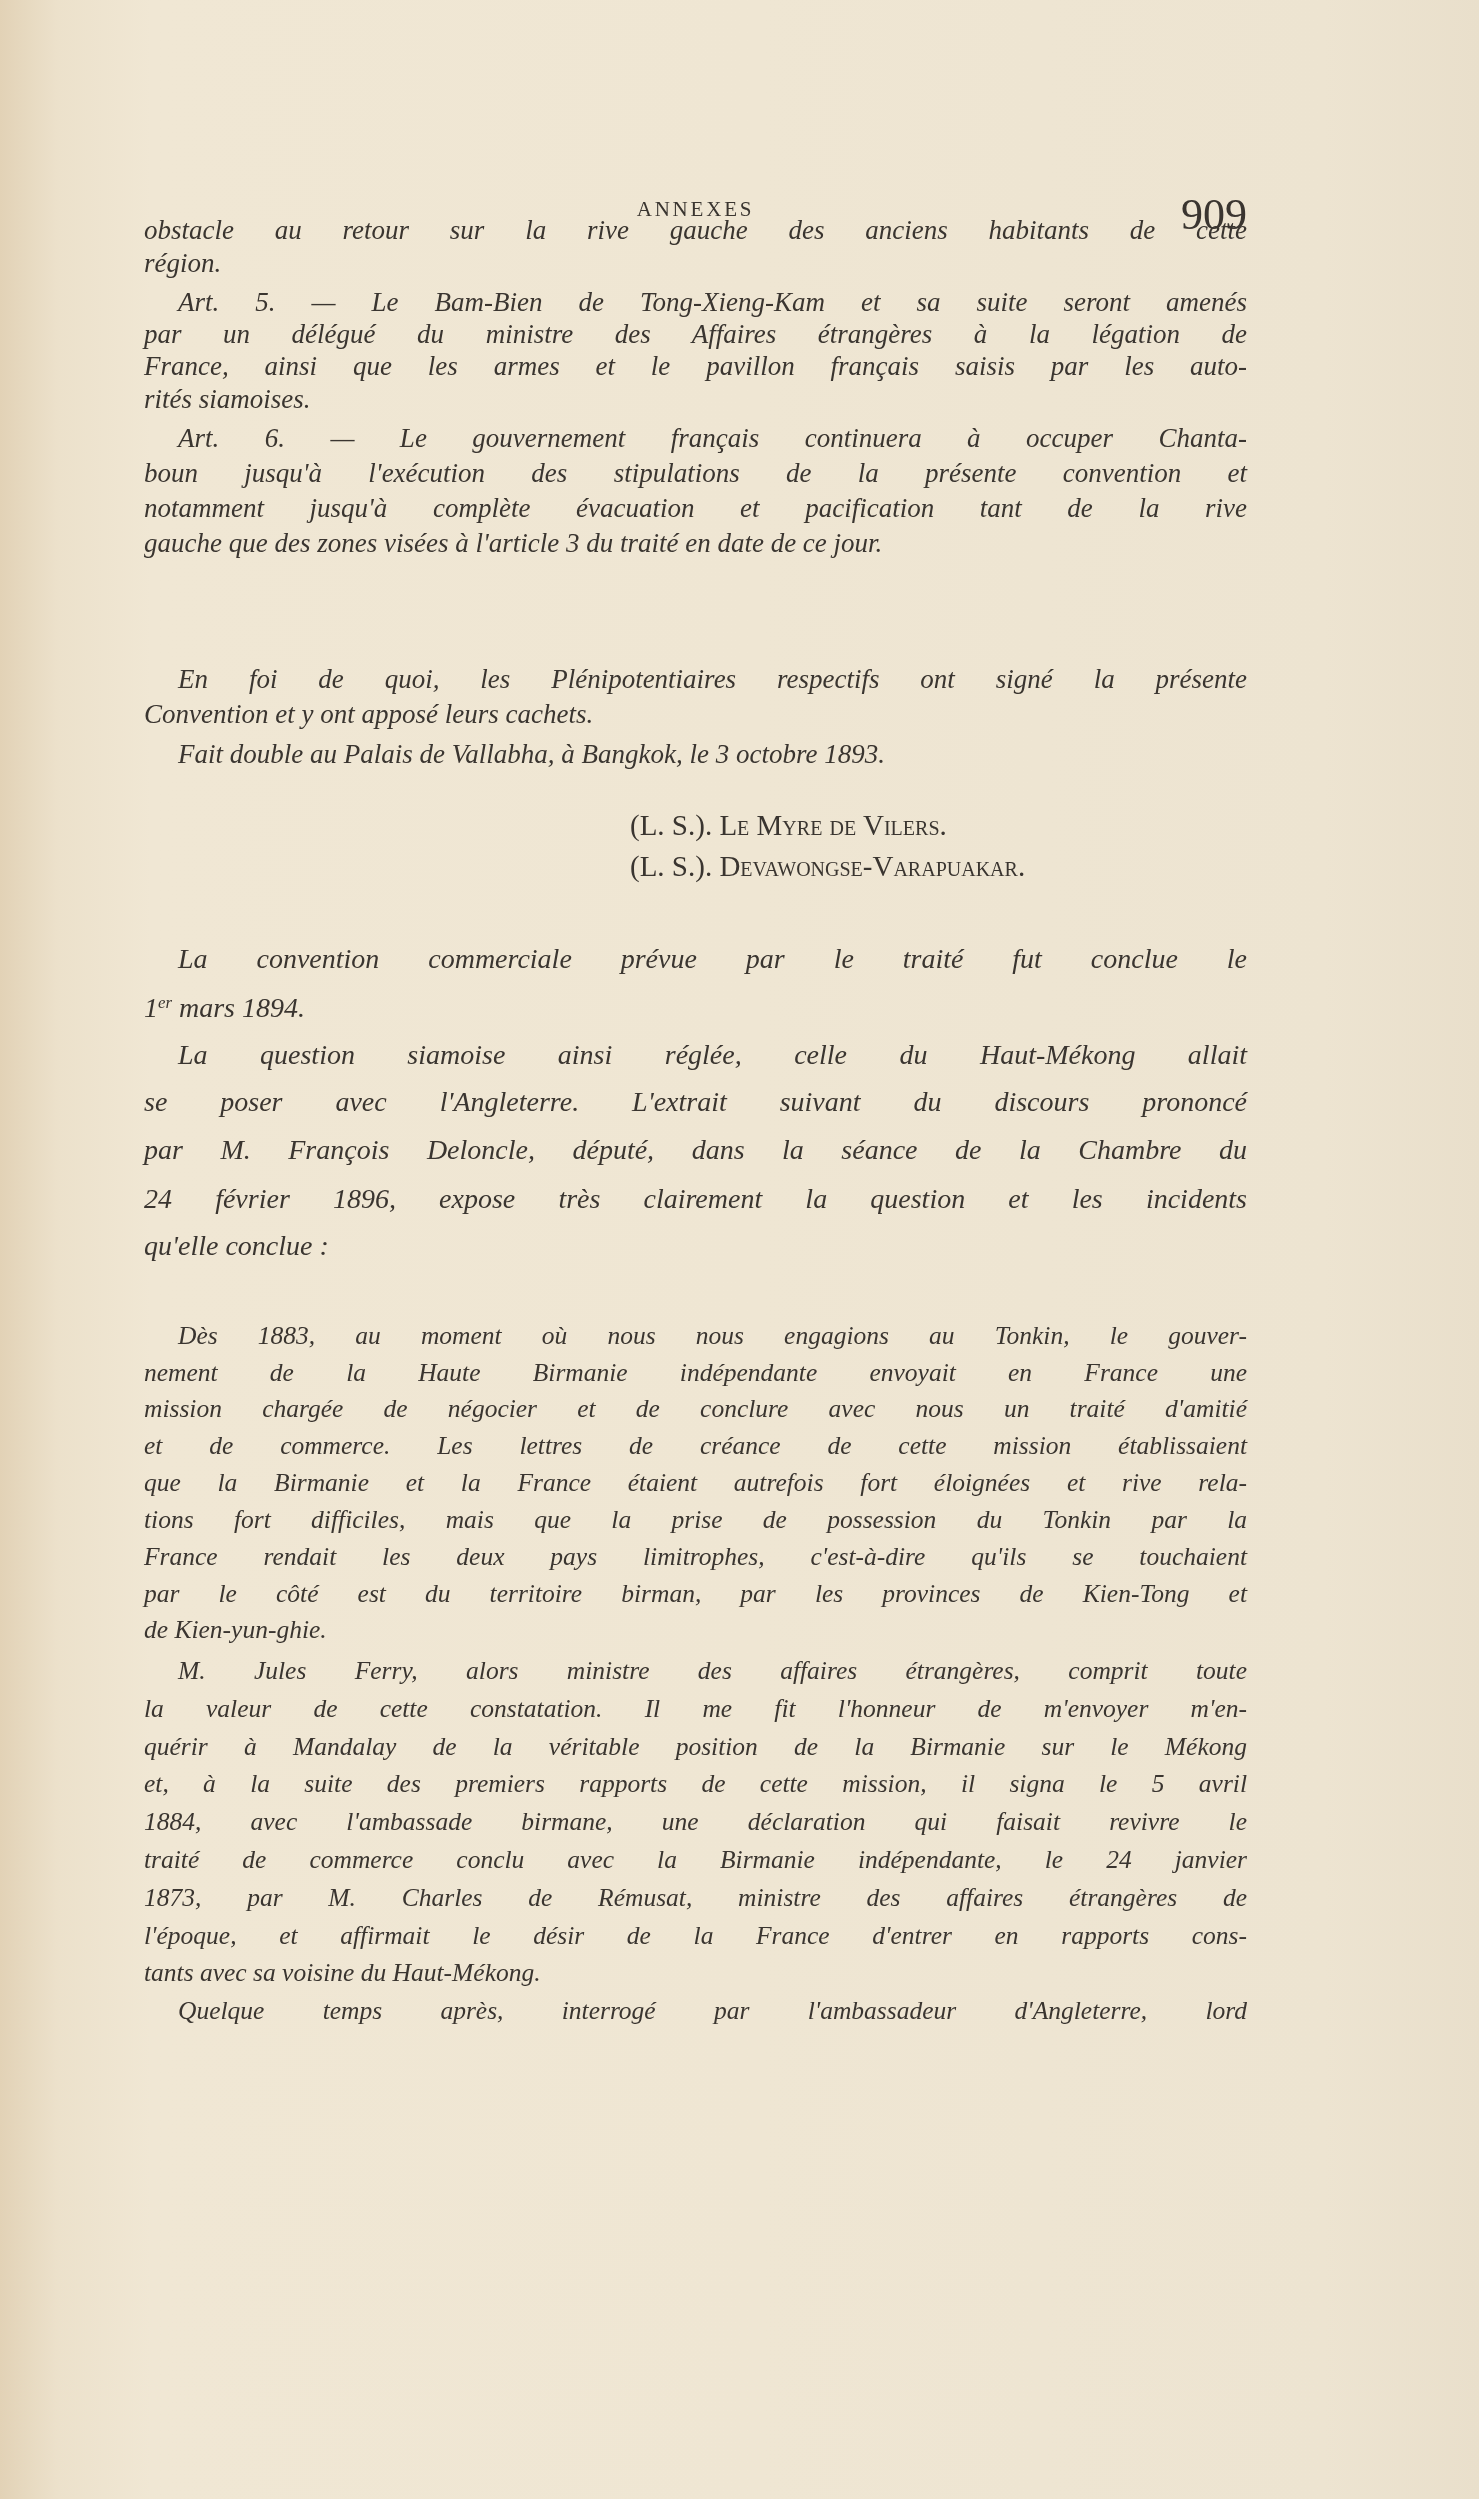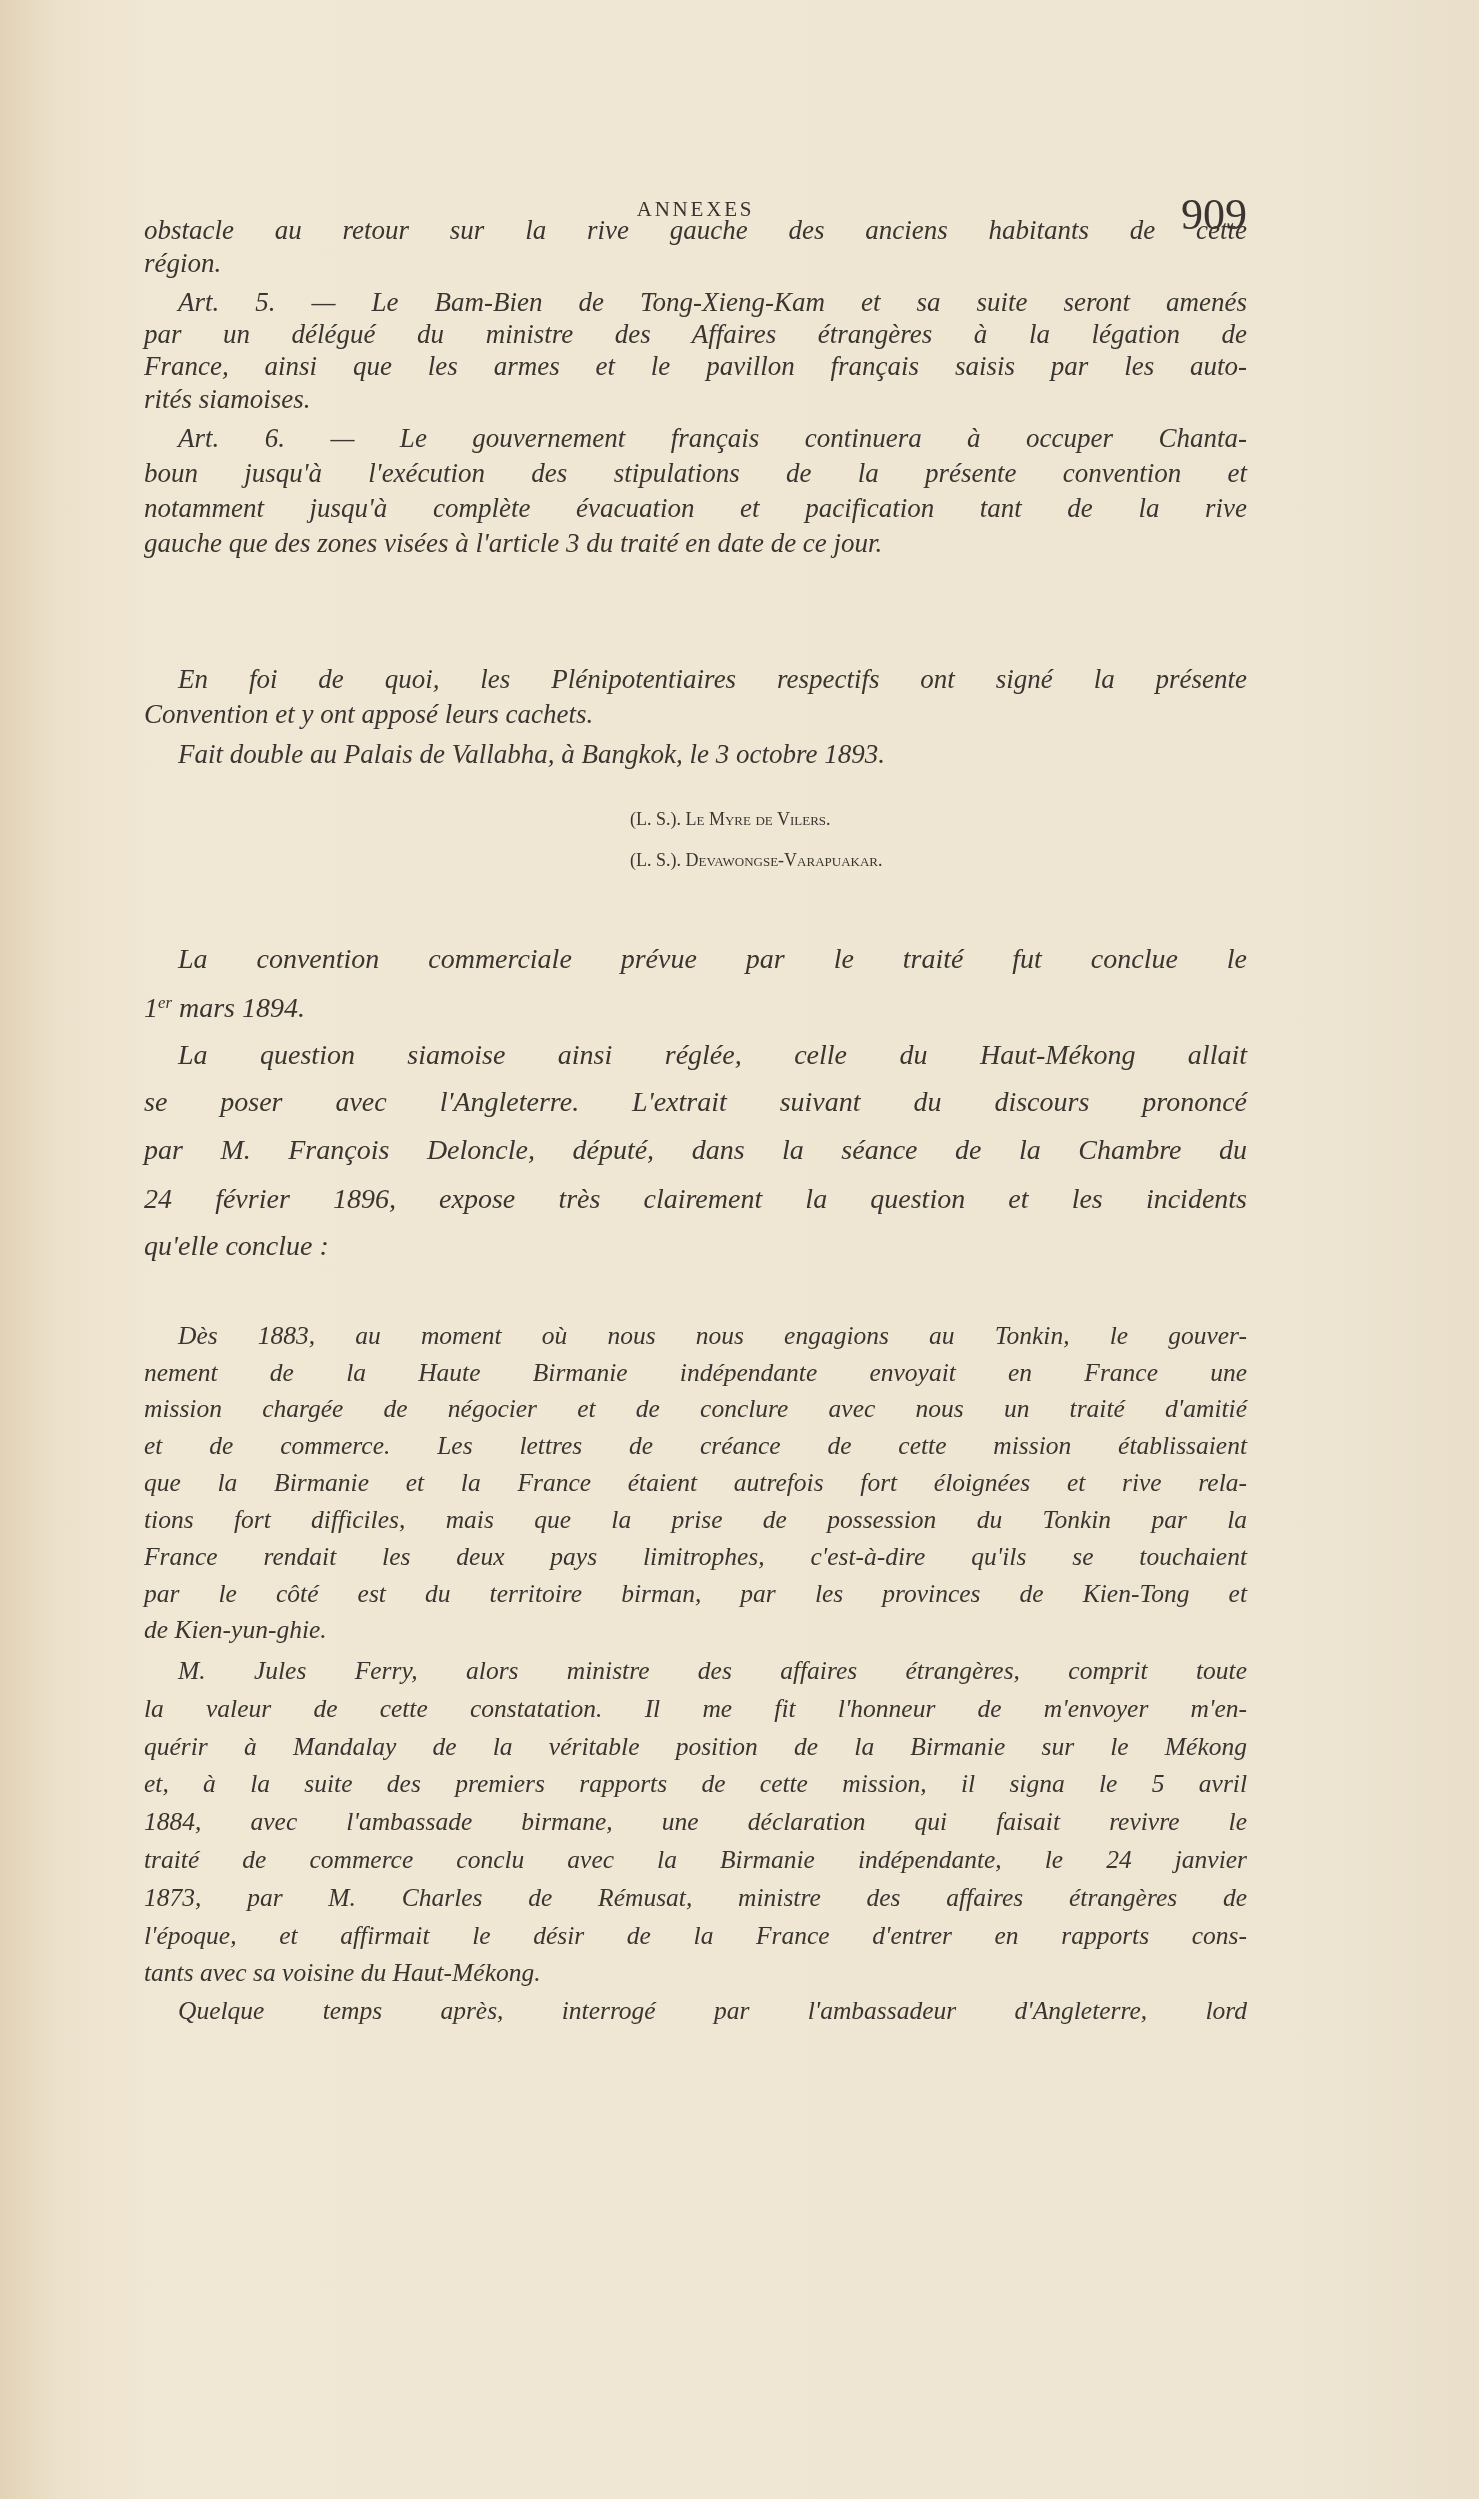--- a/index.html
+++ b/index.html
@@ -13,21 +13,21 @@
   .runhead { position: absolute; top: 189px; left: 128px; width: 1103px; height: 38px; }
   .runhead .title { position: absolute; left: 0; right: 0; text-align: center; font-size: 21px; letter-spacing: 2.8px; top: 7.6px; }
   .runhead .folio { position: absolute; right: 0; top: 0; font-size: 44px; }
   .block { position: absolute; left: 128px; width: 1103px; }
   .line { position: absolute; left: 0; right: 0; white-space: nowrap; text-align: justify; text-align-last: justify; font-style: italic; }
   .line.last { text-align-last: left; }
   .small .line { font-size: 27px; }
   .big .line { font-size: 28px; }
   .quote .line { font-size: 25.5px; }
   .indent { padding-left: 34px; }
-  .sig { position: absolute; left: 614px; font-size: 18px; white-space: nowrap; }
+  .sig { position: absolute; left: 614px; font-size: 29px; white-space: nowrap; }
   .sc { font-variant: small-caps; }
   sup { font-size: 60%; vertical-align: 45%; }
 </style>
 </head>
 <body>
 
 <div class="page">
 
   <div class="runhead">
     <div class="title">ANNEXES</div>

